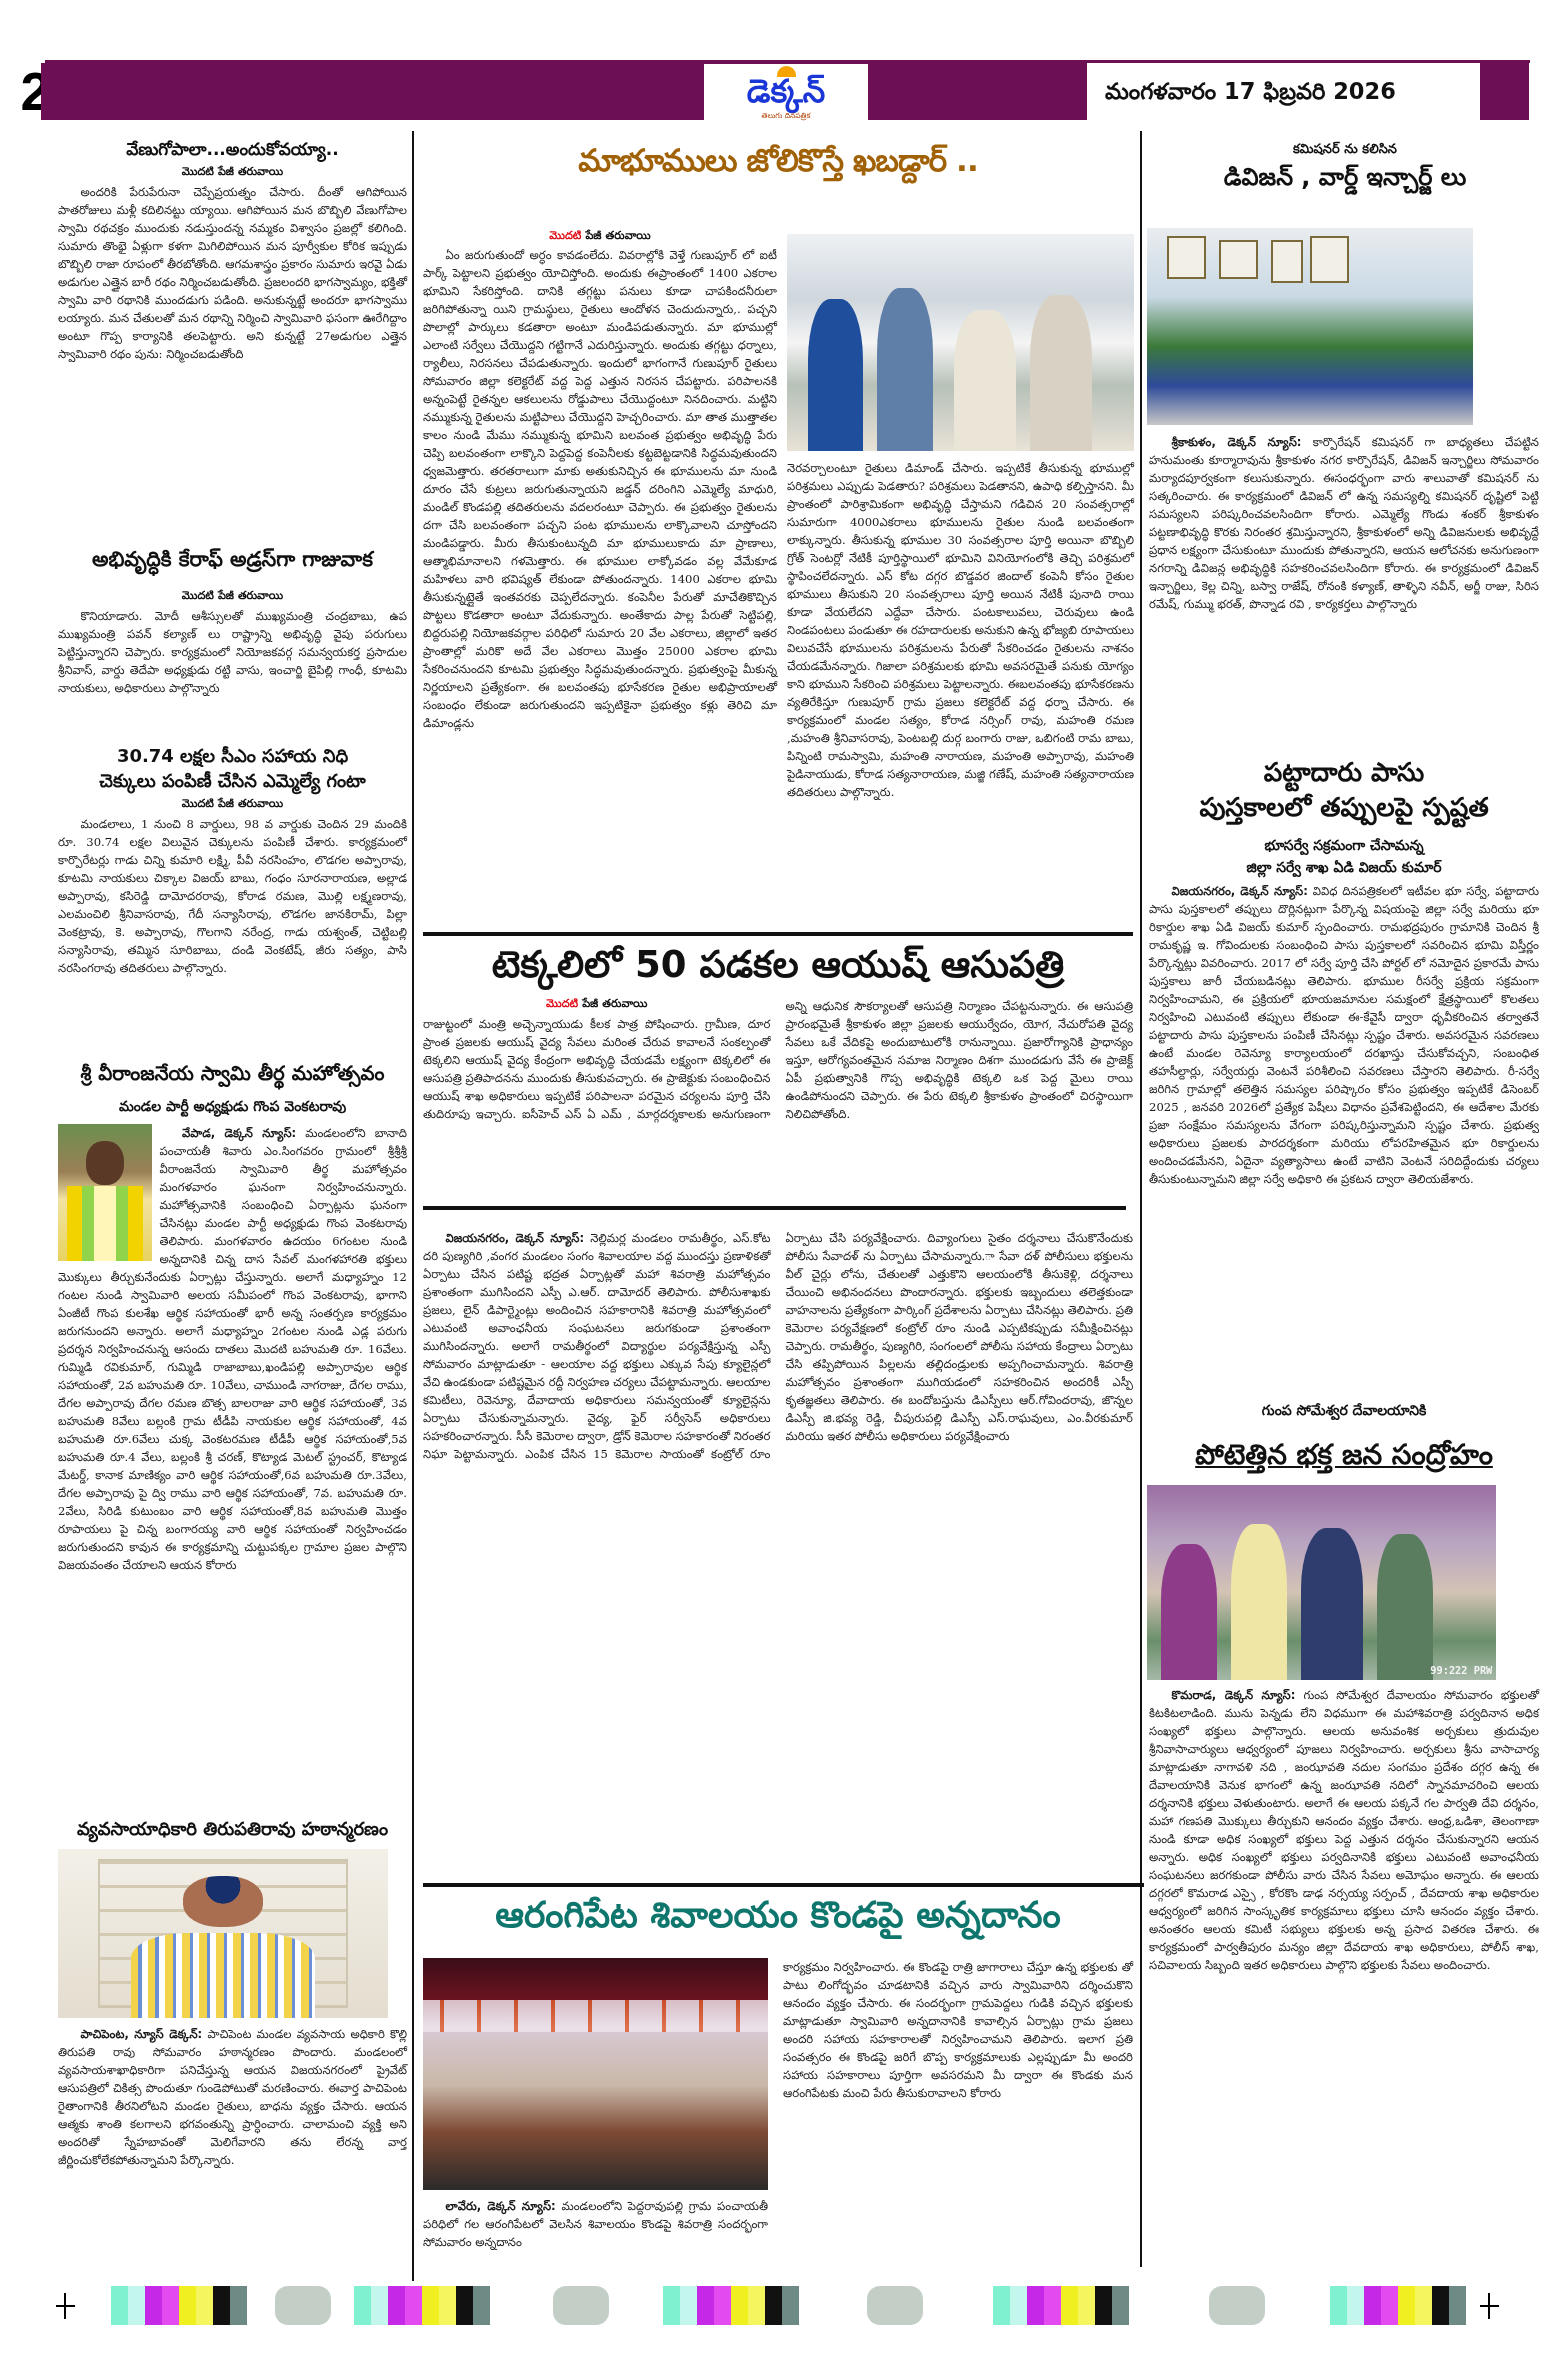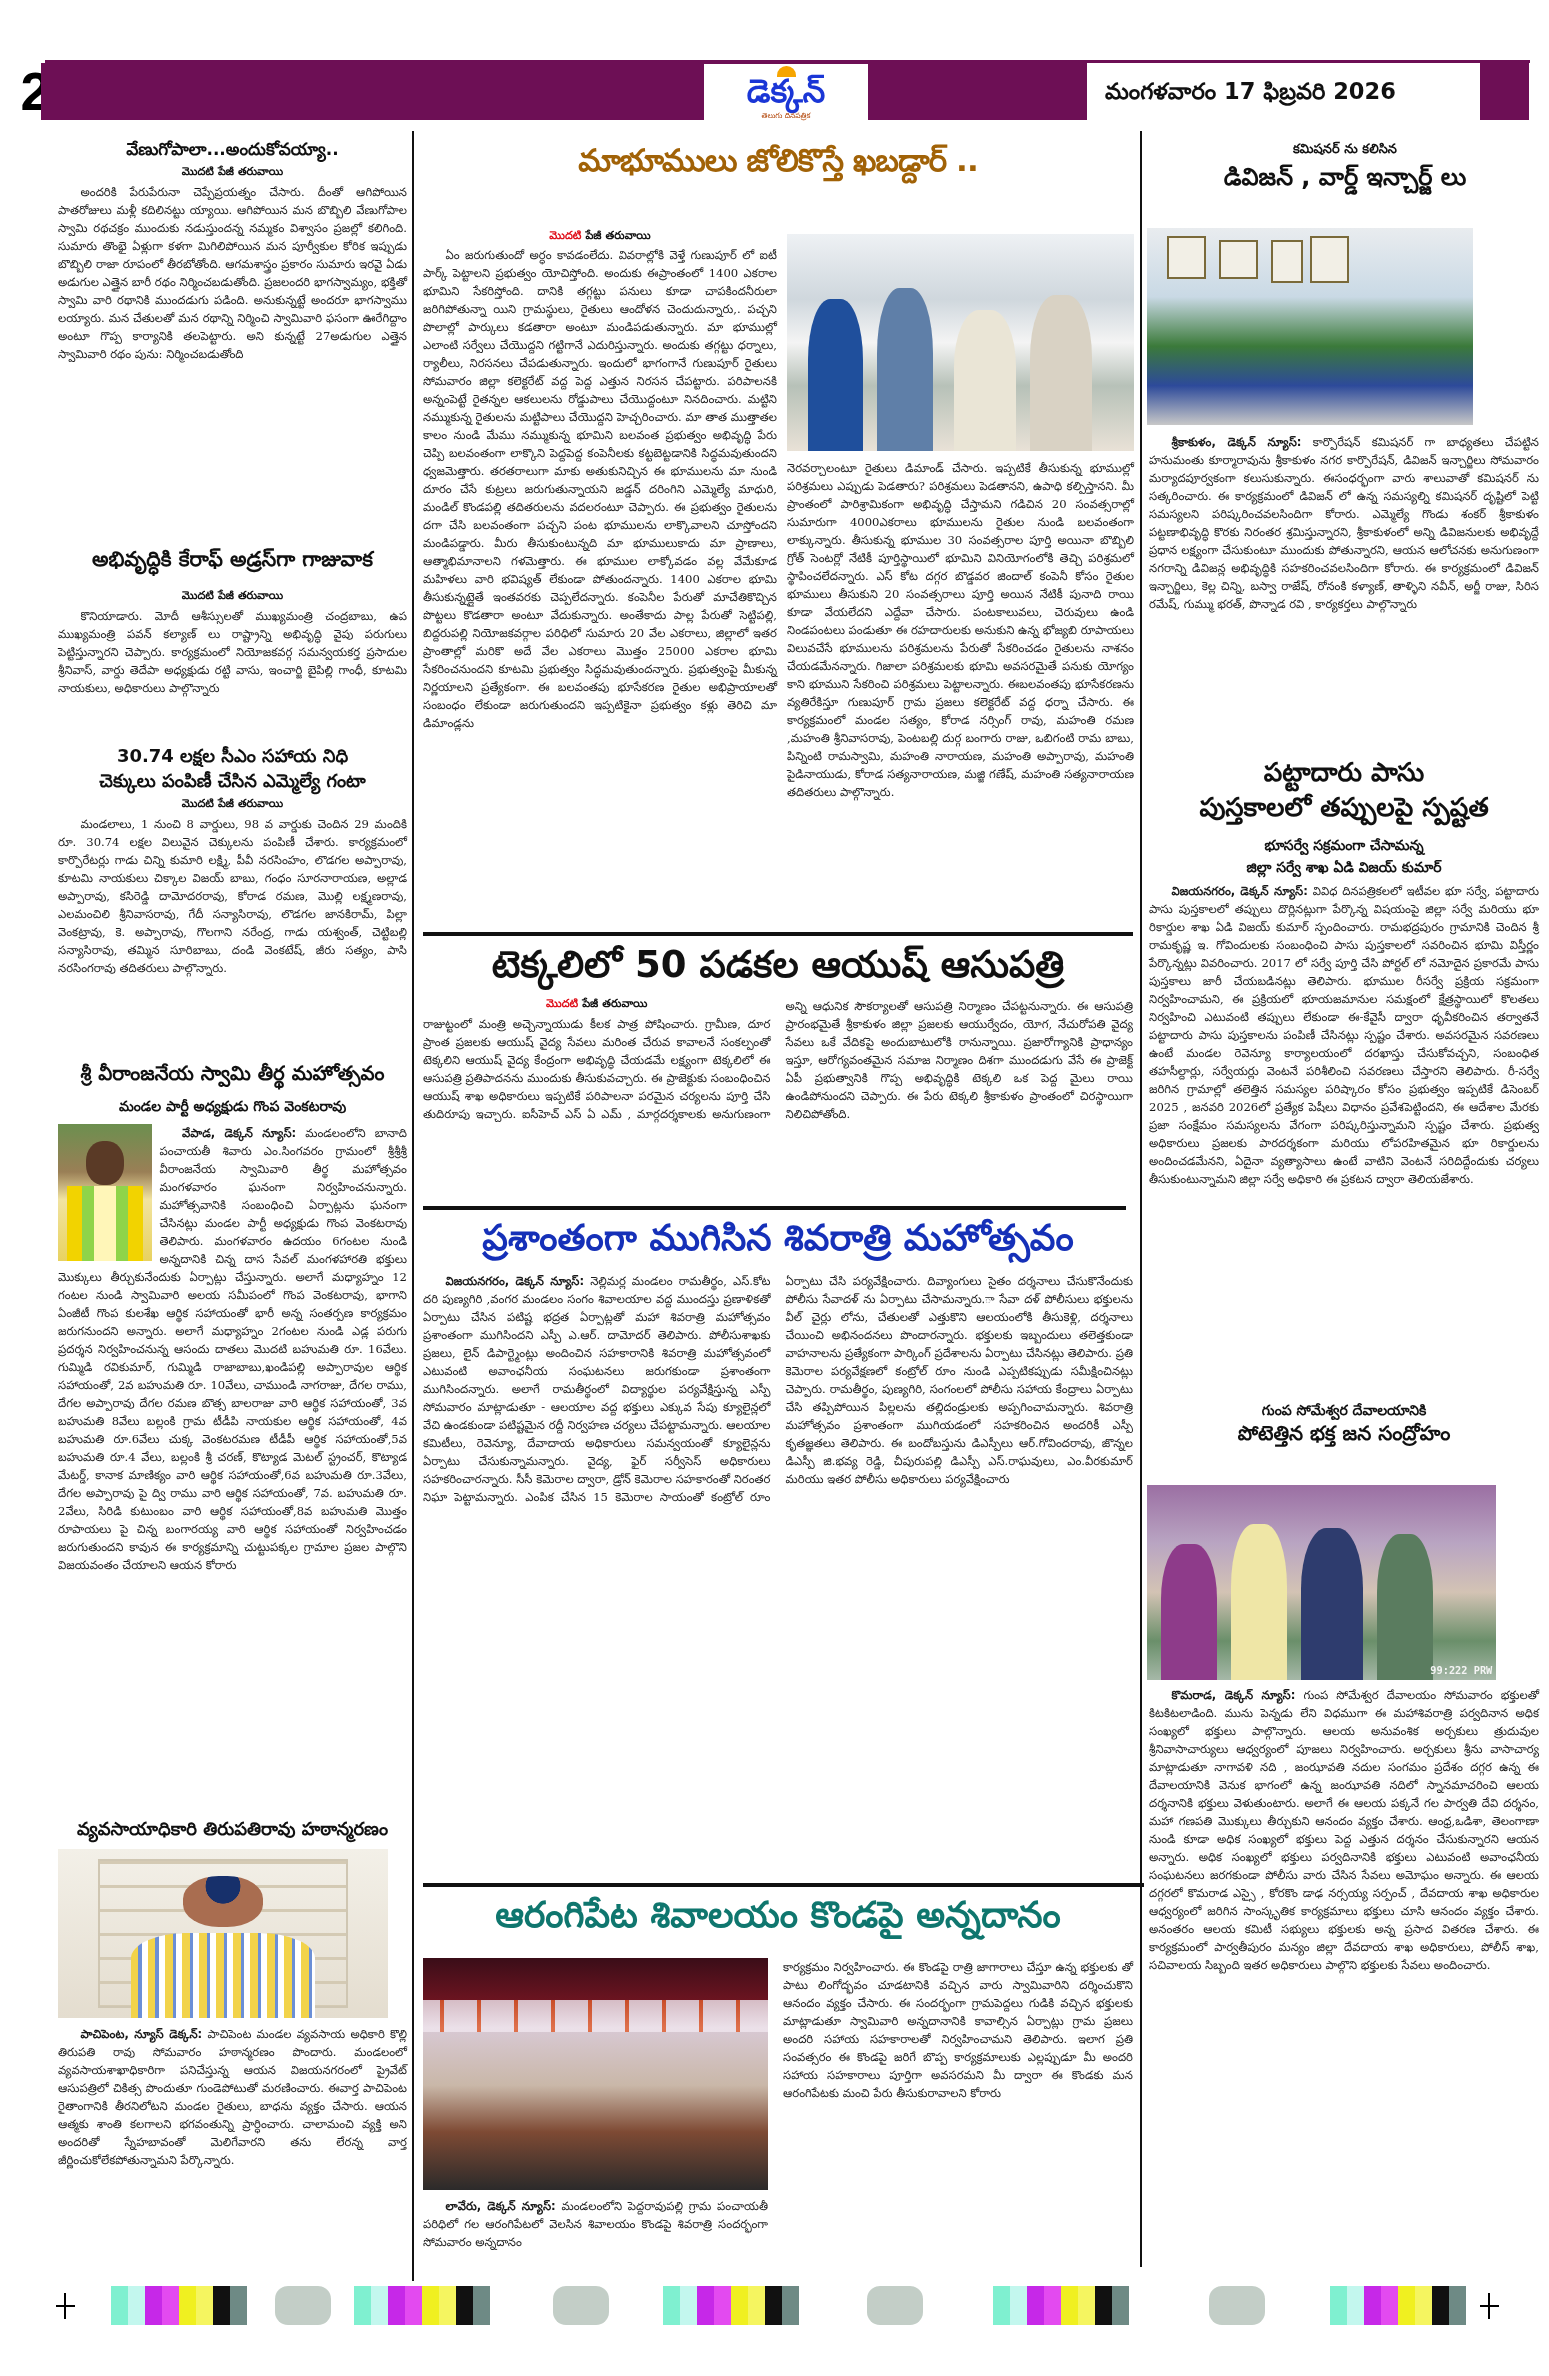--- a/index.html
+++ b/index.html
@@ -134,21 +134,20 @@
   <div class="hl" style="font-size:37px;">టెక్కలిలో 50 పడకల ఆయుష్ ఆసుపత్రి</div>
   <div class="col2" style="margin-top:9.4px;">
     <div class="cont" style="margin-top:0;"><span class="red">మొదటి</span><span> పేజీ తరువాయి</span></div>
     <div class="body"><span>రాజుట్టంలో మంత్రి అచ్చెన్నాయుడు కీలక పాత్ర పోషించారు. గ్రామీణ, దూర ప్రాంత ప్రజలకు ఆయుష్ వైద్య సేవలు మరింత చేరువ కావాలనే సంకల్పంతో టెక్కలిని ఆయుష్ వైద్య కేంద్రంగా అభివృద్ధి చేయడమే లక్ష్యంగా టెక్కలిలో ఈ ఆసుపత్రి ప్రతిపాదనను ముందుకు తీసుకువచ్చారు. ఈ ప్రాజెక్టుకు సంబంధించిన ఆయుష్ శాఖ అధికారులు ఇప్పటికే పరిపాలనా పరమైన చర్యలను పూర్తి చేసి తుదిరూపు ఇచ్చారు. ఐసీహెచ్ ఎస్ ఏ ఎమ్ ,</span> <span>మార్గదర్శకాలకు అనుగుణంగా అన్ని ఆధునిక సౌకర్యాలతో ఆసుపత్రి నిర్మాణం చేపట్టనున్నారు. ఈ ఆసుపత్రి ప్రారంభమైతే శ్రీకాకుళం జిల్లా ప్రజలకు ఆయుర్వేదం, యోగ, నేచురోపతి వైద్య సేవలు ఒకే వేదికపై అందుబాటులోకి రానున్నాయి. ప్రజారోగ్యానికి ప్రాధాన్యం ఇస్తూ, ఆరోగ్యవంతమైన సమాజ నిర్మాణం దిశగా ముందడుగు వేసే ఈ ప్రాజెక్ట్ ఏపీ ప్రభుత్వానికి గొప్ప అభివృద్ధికి టెక్కలి ఒక పెద్ద మైలు రాయి ఉండిపోనుందని చెప్పారు. ఈ పేరు టెక్కలి శ్రీకాకుళం ప్రాంతంలో చిరస్థాయిగా నిలిచిపోతోంది.</span></div>
   </div>
 </div>
 
 <div class="hrule" style="left:423px; top:1206px; width:703px;"></div>
 
 <div class="blk" style="left:423px; top:1216px; width:710px;">
-  <div class="hl" style="font-size:36px; color:#1530b8;">ప్రశాంతంగా ముగిసిన శివరాత్రి మహోత్సవం</div>
   <div class="col2" style="margin-top:13px;">
     <div class="body" style="text-indent:22.5px;"><span class="lead">విజయనగరం, డెక్కన్ న్యూస్:</span> <span>నెల్లిమర్ల మండలం రామతీర్థం, ఎస్.కోట దరి పుణ్యగిరి ,వంగర మండలం సంగం శివాలయాల వద్ద ముందస్తు ప్రణాళికతో ఏర్పాటు చేసిన పటిష్ట భద్రత ఏర్పాట్లతో మహా శివరాత్రి మహోత్సవం ప్రశాంతంగా ముగిసిందని ఎస్పీ ఎ.ఆర్. దామోదర్ తెలిపారు. పోలీసుశాఖకు ప్రజలు, లైన్ డిపార్ట్మెంట్లు అందించిన సహకారానికి శివరాత్రి మహోత్సవంలో ఎటువంటి అవాంఛనీయ సంఘటనలు జరుగకుండా ప్రశాంతంగా ముగిసిందన్నారు. అలాగే రామతీర్థంలో విద్యార్థుల పర్యవేక్షిస్తున్న ఎస్పీ సోమవారం మాట్లాడుతూ - ఆలయాల వద్ద భక్తులు ఎక్కువ సేపు క్యూలైన్లలో వేచి ఉండకుండా పటిష్టమైన రద్దీ నిర్వహణ చర్యలు చేపట్టామన్నారు. ఆలయాల కమిటీలు, రెవెన్యూ, దేవాదాయ అధికారులు సమన్వయంతో క్యూలైన్లను ఏర్పాటు చేసుకున్నామన్నారు. వైద్య, ఫైర్ సర్వీసెస్ అధికారులు సహకరించారన్నారు. సీసీ కెమెరాల ద్వారా, డ్రోన్ కెమెరాల సహకారంతో నిరంతర నిఘా పెట్టామన్నారు. ఎంపిక చేసిన 15 కెమెరాల సాయంతో కంట్రోల్ రూం ఏర్పాటు చేసి పర్యవేక్షించారు.</span> <span>దివ్యాంగులు సైతం దర్శనాలు చేసుకొనేందుకు పోలీసు సేవాదళ్ ను ఏర్పాటు చేసామన్నారు.ా</span> <span>సేవా దళ్ పోలీసులు భక్తులను వీల్ చైర్లు లోను, చేతులతో ఎత్తుకొని ఆలయంలోకి తీసుకెళ్లి, దర్శనాలు చేయించి అభినందనలు పొందారన్నారు. భక్తులకు ఇబ్బందులు తలెత్తకుండా వాహనాలను ప్రత్యేకంగా పార్కింగ్ ప్రదేశాలను ఏర్పాటు చేసినట్లు తెలిపారు. ప్రతి కెమెరాల పర్యవేక్షణలో కంట్రోల్ రూం నుండి ఎప్పటికప్పుడు సమీక్షించినట్లు చెప్పారు. రామతీర్థం, పుణ్యగిరి, సంగంలలో పోలీసు సహాయ కేంద్రాలు ఏర్పాటు చేసి తప్పిపోయిన పిల్లలను తల్లిదండ్రులకు అప్పగించామన్నారు. శివరాత్రి మహోత్సవం ప్రశాంతంగా ముగియడంలో సహకరించిన అందరికీ ఎస్పీ కృతజ్ఞతలు తెలిపారు. ఈ బందోబస్తును డిఎస్పీలు ఆర్.గోవిందరావు, జొన్నల డిఎస్పీ జి.భవ్య రెడ్డి, చీపురుపల్లి డిఎస్పీ ఎస్.రాఘవులు, ఎం.వీరకుమార్ మరియు ఇతర పోలీసు అధికారులు పర్యవేక్షించారు</span></div>
   </div>
 </div>
 
 <div class="hrule" style="left:423px; top:1883px; width:721px;"></div>
 
 <div class="blk" style="left:423px; top:1893px; width:710px;">
   <div class="hl" style="font-size:36px; color:#0f766e;">ఆరంగిపేట శివాలయం కొండపై అన్నదానం</div>
 </div>
@@ -179,21 +178,21 @@
 <div class="blk" style="left:1149px; top:757px; width:390px;">
   <div class="hl" style="font-size:26px;">పట్టాదారు పాసు</div>
   <div class="hl" style="font-size:26px; margin-top:3.7px;">పుస్తకాలలో తప్పులపై స్పష్టత</div>
   <div class="kicker" style="margin-top:13px;">భూసర్వే సక్రమంగా చేసామన్న</div>
   <div class="kicker" style="margin-top:3.7px;">జిల్లా సర్వే శాఖ ఏడి విజయ్ కుమార్</div>
   <div class="body" style="text-indent:22.5px; margin-top:5.6px;"><span class="lead">విజయనగరం, డెక్కన్ న్యూస్:</span> <span>వివిధ దినపత్రికలలో ఇటీవల భూ సర్వే, పట్టాదారు పాసు పుస్తకాలలో తప్పులు దొర్లినట్లుగా పేర్కొన్న విషయంపై జిల్లా సర్వే మరియు భూ రికార్డుల శాఖ ఏడి విజయ్ కుమార్ స్పందించారు. రామభద్రపురం గ్రామానికి చెందిన శ్రీ రామకృష్ణ ఇ. గోవిందులకు సంబంధించి పాసు పుస్తకాలలో సవరించిన భూమి విస్తీర్ణం పేర్కొన్నట్లు వివరించారు. 2017 లో సర్వే పూర్తి చేసి పోర్టల్ లో నమోదైన ప్రకారమే పాసు పుస్తకాలు జారీ చేయబడినట్లు తెలిపారు. భూముల రీసర్వే ప్రక్రియ సక్రమంగా నిర్వహించామని, ఈ ప్రక్రియలో భూయజమానుల సమక్షంలో క్షేత్రస్థాయిలో కొలతలు నిర్వహించి ఎటువంటి తప్పులు లేకుండా ఈ-కేవైసీ ద్వారా ధృవీకరించిన తర్వాతనే పట్టాదారు పాసు పుస్తకాలను పంపిణీ చేసినట్లు స్పష్టం చేశారు. అవసరమైన సవరణలు ఉంటే మండల రెవెన్యూ కార్యాలయంలో దరఖాస్తు చేసుకోవచ్చని, సంబంధిత తహసీల్దార్లు, సర్వేయర్లు వెంటనే పరిశీలించి సవరణలు చేస్తారని తెలిపారు. రీ-సర్వే జరిగిన గ్రామాల్లో తలెత్తిన సమస్యల పరిష్కారం కోసం ప్రభుత్వం ఇప్పటికే డిసెంబర్ 2025 , జనవరి 2026లో ప్రత్యేక పెషీలు విధానం ప్రవేశపెట్టిందని, ఈ ఆదేశాల మేరకు ప్రజా సంక్షేమం సమస్యలను వేగంగా పరిష్కరిస్తున్నామని స్పష్టం చేశారు. ప్రభుత్వ అధికారులు ప్రజలకు పారదర్శకంగా మరియు లోపరహితమైన భూ రికార్డులను అందించడమేనని, ఏదైనా వ్యత్యాసాలు ఉంటే వాటిని వెంటనే సరిదిద్దేందుకు చర్యలు తీసుకుంటున్నామని జిల్లా సర్వే అధికారి ఈ ప్రకటన ద్వారా తెలియజేశారు.</span></div>
 </div>
 
 <div class="blk" style="left:1149px; top:1401px; width:390px;">
   <div class="kicker" style="font-size:14px;">గుంప సోమేశ్వర దేవాలయానికి</div>
-  <div class="hl" style="font-size:20px; margin-top:2px;">పోటెత్తిన భక్త జన సంద్రోహం</div>
+  <div class="hl" style="font-size:28px; margin-top:19px;text-decoration:underline;">పోటెత్తిన భక్త జన సంద్రోహం</div>
 </div>
 <div class="photo ph-temple" style="left:1147px; top:1485px; width:349px; height:195px;">
   <div class="p" style="left:4%; top:30%; width:16%; height:70%; background:#8e3b8a;"></div>
   <div class="p" style="left:24%; top:20%; width:16%; height:80%; background:#efe6a6;"></div>
   <div class="p" style="left:44%; top:22%; width:18%; height:78%; background:#2e3c6e;"></div>
   <div class="p" style="left:66%; top:25%; width:16%; height:75%; background:#5a7c5f;"></div>
   <div style="position:absolute; right:3.7px; bottom:3.7px; font-family:'DejaVu Sans Mono', monospace; font-size:10.3px; font-weight:700; color:#f5f5f5;">99:222 PRW</div>
 </div>
 <div class="blk" style="left:1149px; top:1686px; width:390px;">
   <div class="body" style="text-indent:22.5px;"><span class="lead">కొమరాడ, డెక్కన్ న్యూస్:</span> <span>గుంప సోమేశ్వర దేవాలయం సోమవారం భక్తులతో కిటకిటలాడింది. మును పెన్నడు లేని విధముగా ఈ మహాశివరాత్రి పర్వదినాన అధిక సంఖ్యలో భక్తులు పాల్గొన్నారు. ఆలయ అనువంశిక అర్చకులు త్రుదువుల శ్రీనివాసాచార్యులు ఆధ్వర్యంలో పూజలు నిర్వహించారు. అర్చకులు శ్రీను వాసాచార్య మాట్లాడుతూ నాగావళి నది , జంఝావతి నదుల సంగమం ప్రదేశం దగ్గర ఉన్న ఈ దేవాలయానికి వెనుక భాగంలో ఉన్న జంఝావతి నదిలో స్నానమాచరించి ఆలయ దర్శనానికి భక్తులు వెళుతుంటారు. అలాగే ఈ ఆలయ పక్కనే గల పార్వతి దేవి దర్శనం, మహా గణపతి మొక్కులు తీర్చుకుని ఆనందం వ్యక్తం చేశారు. ఆంధ్ర,ఒడిశా, తెలంగాణా నుండి కూడా అధిక సంఖ్యలో భక్తులు పెద్ద ఎత్తున దర్శనం చేసుకున్నారని ఆయన అన్నారు. అధిక సంఖ్యలో భక్తులు పర్వదినానికి భక్తులు ఎటువంటి అవాంఛనీయ సంఘటనలు జరగకుండా పోలీసు వారు చేసిన సేవలు అమోఘం అన్నారు. ఈ ఆలయ దగ్గరలో కొమరాడ ఎస్సై , కోరకొం డాఢ నర్సయ్య సర్పంచ్ , దేవదాయ శాఖ అధికారుల ఆధ్వర్యంలో జరిగిన సాంస్కృతిక కార్యక్రమాలు భక్తులు చూసి ఆనందం వ్యక్తం చేశారు. అనంతరం ఆలయ కమిటీ సభ్యులు భక్తులకు అన్న ప్రసాద వితరణ చేశారు. ఈ కార్యక్రమంలో పార్వతీపురం మన్యం జిల్లా దేవదాయ శాఖ అధికారులు, పోలీస్ శాఖ, సచివాలయ సిబ్బంది ఇతర అధికారులు పాల్గొని భక్తులకు సేవలు అందించారు.</span></div>

